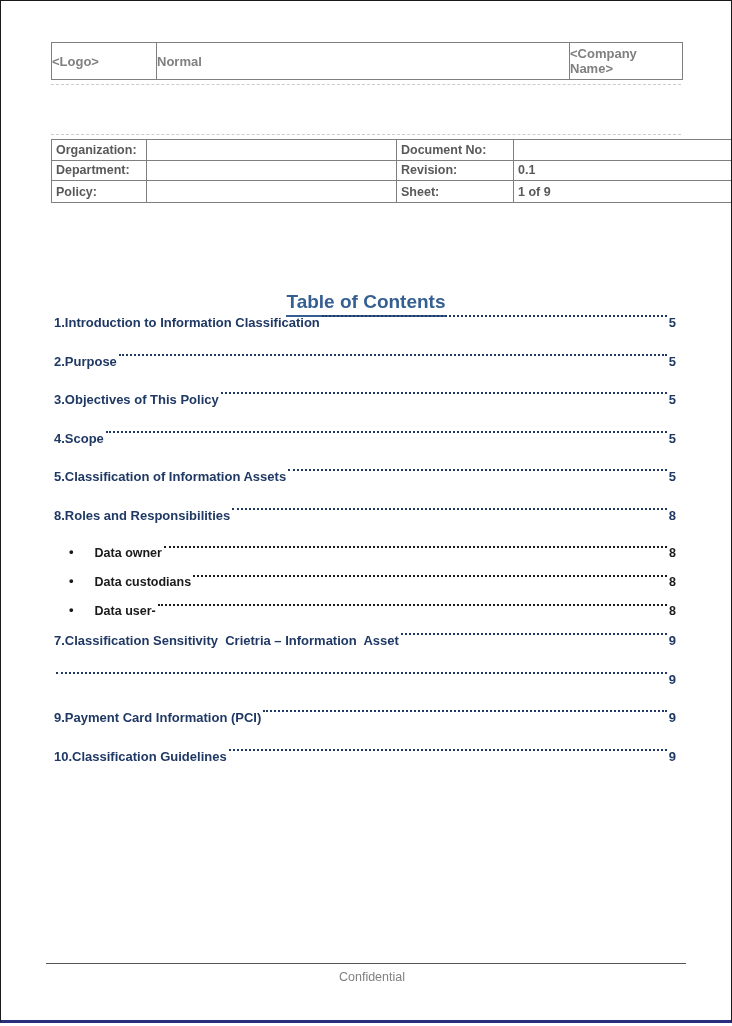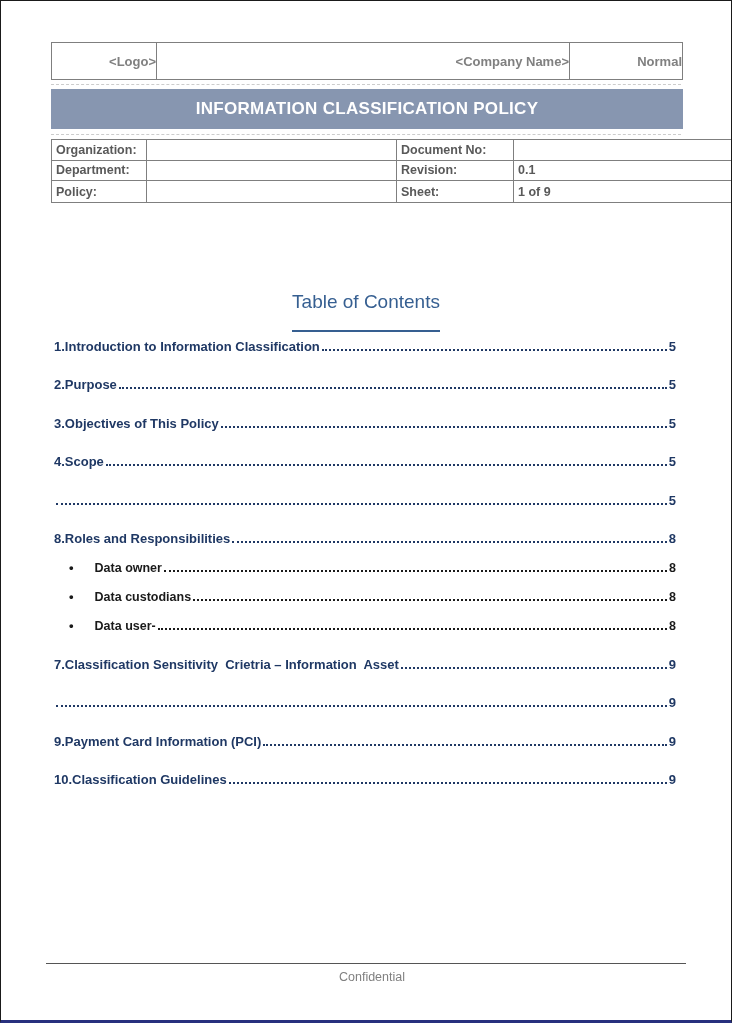--- a/index.html
+++ b/index.html
@@ -22,21 +22,21 @@
   
   .header-table {
     position: absolute;
     top: 41px; left: 50px;
     width: 632px; height: 38px;
     display: grid;
     grid-template-columns: 105px 1fr 112px;
     border: 1px solid #7f7f7f;
   }
   .header-table .cell {
-    display: flex; align-items: center; justify-content: flex-end;
+    display: flex; align-items: center; justify-content: flex-start;
     border-right: 1px solid #7f7f7f;
     color: #808080; font-weight: bold; font-size: 13px;
   }
   .header-table .cell:last-child { border-right: none; }
 
   .grid-hint {
     position: absolute; left: 50px; right: 50px;
     border-top: 1px dashed #cccccc;
   }
   .grid-hint.h1 { top: 83px; }
@@ -73,29 +73,29 @@
   }
   .meta-table .cell:nth-child(4n) { border-right: none; }
   .meta-table .cell:nth-child(n+9) { border-bottom: none; }
 
   
   .toc-title {
     position: absolute; top: 290px; left: 0; width: 100%;
     text-align: center;
   }
   .toc-title span {
-    color: #365f91; font-weight: normal; font-size: 19px;
+    color: #365f91; font-weight: bold; font-size: 19px;
     border-bottom: 2px solid #365f91;
-    padding-bottom: 18px;
+    padding-bottom: 3px;
   }
   .toc {
     position: absolute; top: 314px; left: 53px; right: 55px;
   }
   .toc-row {
-    display: flex; align-items: flex-end;
+    display: flex; align-items: flex-start;
     height: 38.5px;
     color: #1f3864; font-weight: bold; font-size: 13px;
     cursor: pointer;
   }
   .toc-row .toc-label { white-space: pre-wrap; }
   .toc-row .leader {
     flex: 1 1 auto; min-width: 10px;
     border-bottom: 2px dotted currentColor;
     margin: 0 2px 3px 2px;
   }
@@ -124,32 +124,29 @@
 </head>
 <body>
 
 <div class="page">
 
   <div class="header-table">
     <div class="cell">
       <span>&lt;Logo&gt;</span>
     </div>
     <div class="cell">
+      <span>Normal</span>
+    </div>
+    <div class="cell">
       <span>&lt;Company Name&gt;</span>
     </div>
-    <div class="cell">
-      <span>Normal</span>
-    </div>
   </div>
 
   <div class="grid-hint h1"></div>
 
-  <div class="banner">
-    <span>INFORMATION CLASSIFICATION POLICY</span>
-  </div>
 
   <div class="grid-hint h2"></div>
 
   <div class="meta-table">
     <div class="cell">Organization:</div>
     <div class="cell"></div>
     <div class="cell">Document No:</div>
     <div class="cell"></div>
 
     <div class="cell">Department:</div>
@@ -187,20 +184,21 @@
       <span class="toc-page">5</span>
     </div>
 
     <div class="toc-row">
       <span class="toc-label">4.Scope</span>
       <span class="leader"></span>
       <span class="toc-page">5</span>
     </div>
 
     <div class="toc-row">
+      <span class="toc-label">5.Classification of Information Assets</span>
       <span class="leader"></span>
       <span class="toc-page">5</span>
     </div>
 
     <div class="toc-row">
       <span class="toc-label">8.Roles and Responsibilities</span>
       <span class="leader"></span>
       <span class="toc-page">8</span>
     </div>
 

